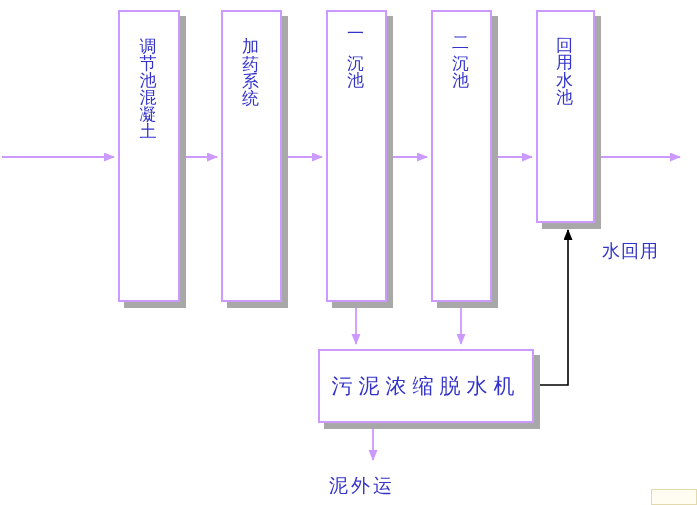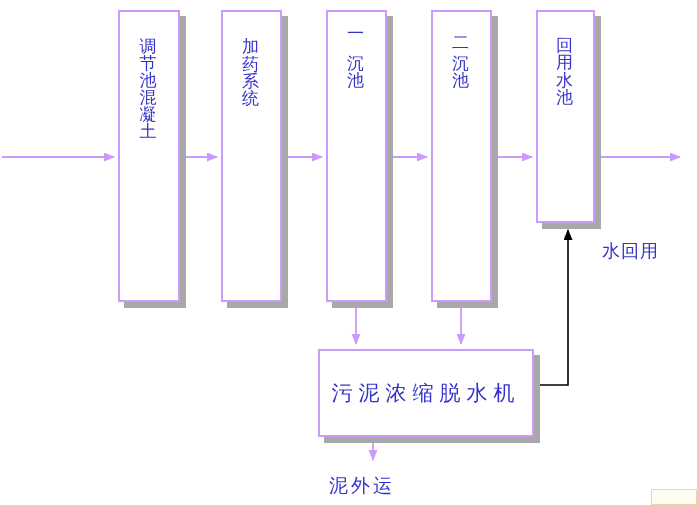--- a/index.html
+++ b/index.html
@@ -47,21 +47,21 @@
     white-space: nowrap;
   }
   .b1 { left: 118px; top: 10px; width: 62px;  height: 292px; }
   .b2 { left: 221px; top: 10px; width: 61px;  height: 292px; }
   .b3 { left: 326px; top: 10px; width: 61px;  height: 292px; }
   .b4 { left: 431px; top: 10px; width: 61px;  height: 292px; }
   .b5 { left: 536px; top: 10px; width: 59px;  height: 213px; }
   .hbox {
     position: absolute;
     left: 318px; top: 349px;
-    width: 216px; height: 88px;
+    width: 216px; height: 74px;
     background: #ffffff;
     border: 2px solid #cc99ff;
     box-shadow: 6px 6px 0 #a8a8a8;
     box-sizing: border-box;
     display: flex;
     align-items: center;
     justify-content: center;
   }
   .hbox .htext {
     font-size: 21px;

